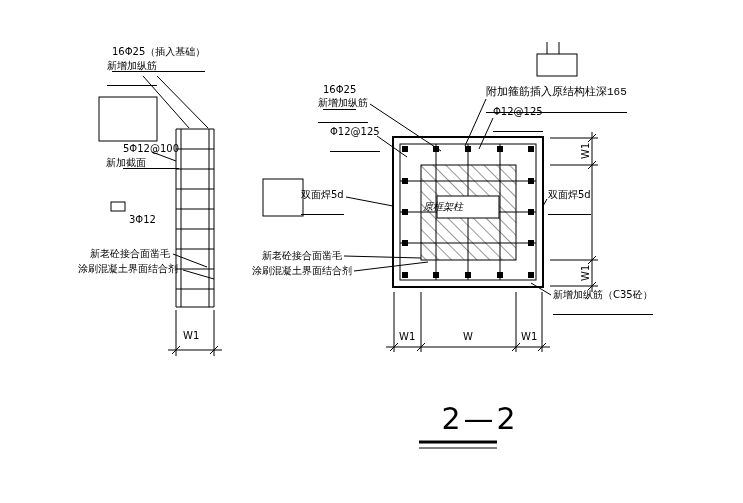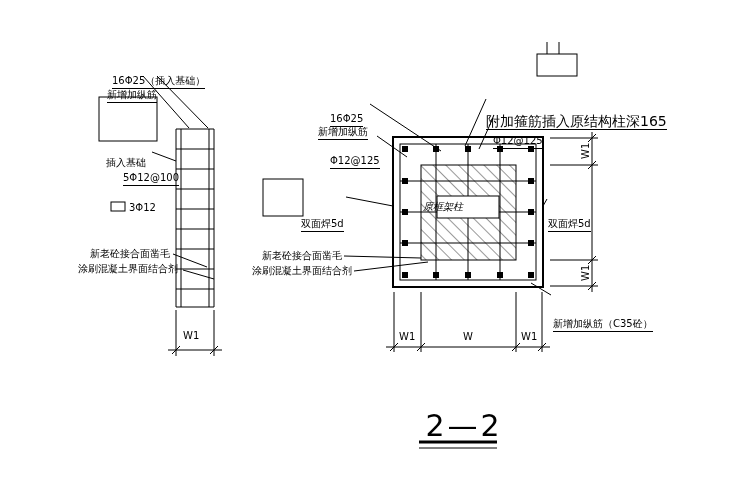--- a/index.html
+++ b/index.html
@@ -1,26 +1,26 @@
 <!DOCTYPE html>
 <html><head>
 <meta charset="utf-8">
 <style>
   html,body{margin:0;padding:0;background:#ffffff;}
   body{font-family:"DejaVu Sans","Liberation Sans",sans-serif;color:#000;}
   .canvas{position:relative;width:743px;height:503px;background:#fff;overflow:hidden;}
   .canvas svg{position:absolute;left:0;top:0;}
   .lbl{position:absolute;font-size:10px;line-height:12px;white-space:nowrap;color:#000;}
-  .big{font-size:14px;line-height:13px;}
-  .u{border-bottom:1px solid #000;padding-bottom:1px;margin-top:29px;}
+  .big{font-size:11px;line-height:13px;font-family:Liberation Mono, monospace;}
+  .u{border-bottom:1px solid #000;padding-bottom:13px;}
   .rot{transform:rotate(-90deg);transform-origin:0 0;}
   .boxlbl{position:absolute;left:412px;top:196px;width:62px;height:22px;display:flex;
           align-items:center;justify-content:center;font-size:10px;font-style:italic;}
-  .title{position:absolute;left:416px;top:401px;width:96px;text-align:center;
-         font-size:30px;letter-spacing:3px;margin-top:7px;}
+  .title{position:absolute;left:432px;top:401px;width:96px;text-align:center;
+         font-size:30px;letter-spacing:3px;}
 </style>
 </head>
 <body>
 
 <div class="canvas">
 
   <svg width="743" height="503" viewBox="0 0 743 503">
     <defs>
       <pattern id="hatch" patternUnits="userSpaceOnUse" width="9" height="9" patternTransform="rotate(-45)">
         <line x1="0" y1="0" x2="0" y2="9" stroke="#000" stroke-width="0.8"></line>
@@ -139,27 +139,27 @@
 
     <g stroke="#000">
       <line x1="419" y1="442" x2="497" y2="442" stroke-width="3"></line>
       <line x1="419" y1="448" x2="497" y2="448" stroke-width="1"></line>
     </g>
   </svg>
 
   <div class="lbl u" style="left:112px;top:46px">16Φ25（插入基础）</div>
   <div class="lbl u" style="left:107px;top:60px">新增加纵筋</div>
   <div class="lbl u" style="left:123px;top:143px">5Φ12@100</div>
-  <div class="lbl" style="left:106px;top:157px">插入基础</div>
-  <div class="lbl" style="left:129px;top:202px">3Φ12</div>
+  <div class="lbl" style="left:106px;top:157px">新加截面</div>
+  <div class="lbl" style="left:129px;top:214px">3Φ12</div>
   <div class="lbl" style="left:90px;top:248px">新老砼接合面凿毛</div>
   <div class="lbl" style="left:78px;top:263px">涂刷混凝土界面结合剂</div>
   <div class="lbl" style="left:183px;top:330px">W1</div>
 
-  <div class="lbl u" style="left:330px;top:84px">16Φ25</div>
+  <div class="lbl u" style="left:323px;top:84px">16Φ25</div>
   <div class="lbl u" style="left:318px;top:97px">新增加纵筋</div>
   <div class="lbl u big" style="left:486px;top:86px">附加箍筋插入原结构柱深165</div>
   <div class="lbl u" style="left:493px;top:106px">Φ12@125</div>
   <div class="lbl u" style="left:330px;top:126px">Φ12@125</div>
   <div class="lbl u" style="left:301px;top:189px">双面焊5d</div>
   <div class="lbl u" style="left:548px;top:189px">双面焊5d</div>
   <div class="boxlbl">原框架柱</div>
   <div class="lbl" style="left:262px;top:250px">新老砼接合面凿毛</div>
   <div class="lbl" style="left:252px;top:265px">涂刷混凝土界面结合剂</div>
   <div class="lbl u" style="left:553px;top:289px">新增加纵筋（C35砼）</div>

